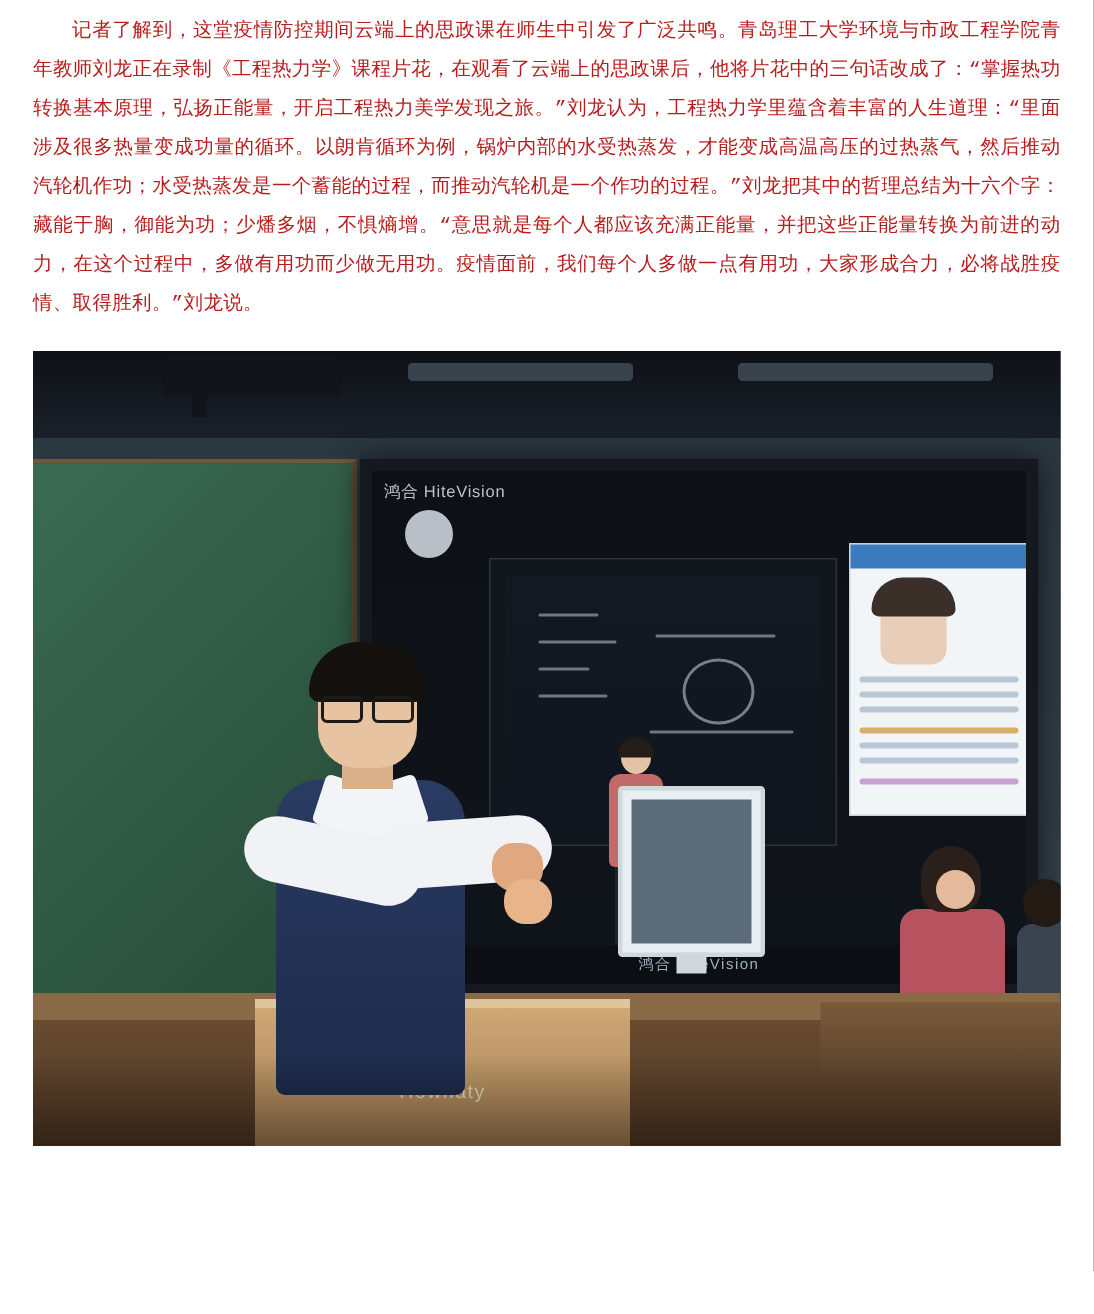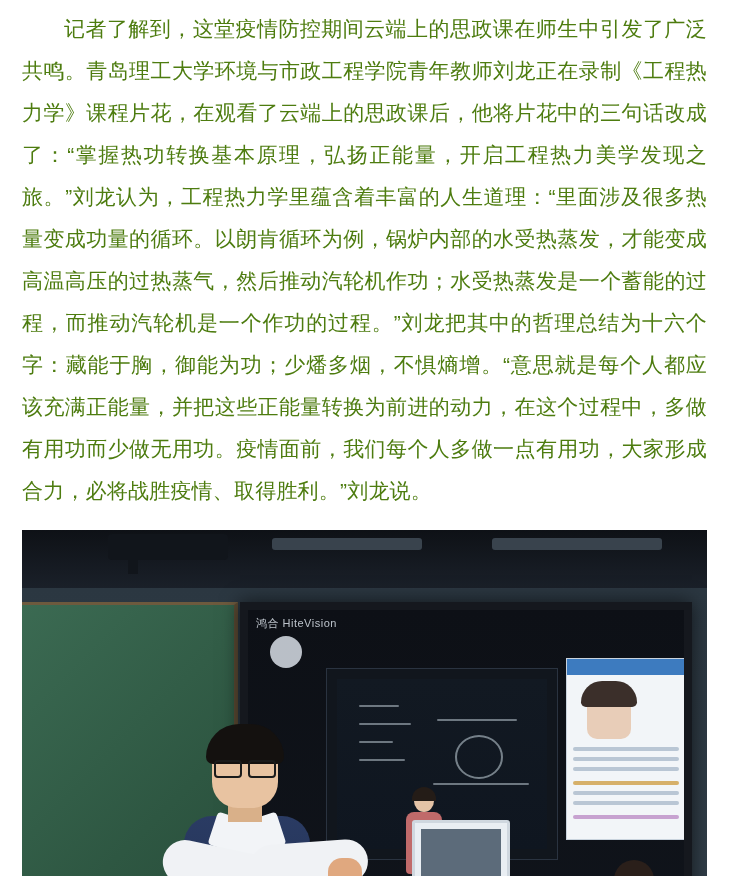--- a/index.html
+++ b/index.html
@@ -15,26 +15,27 @@
     overflow: hidden;
   }
   .page {
     width: 729px;
     height: 876px;
     position: relative;
     box-sizing: border-box;
     padding: 8px 22px 0 22px;
   }
   .article-body {
-    font-size: 21px;
+    font-size: 13px;
     line-height: 2.0;
     text-align: justify;
     text-justify: inter-ideograph;
     letter-spacing: 0.2px;
-    color: #4d7c0f;
+    color: #b91c1c;
+    font-family: Liberation Mono, monospace;
   }
   .article-body p {
     margin: 0;
     text-indent: 2em;
   }
   .figure {
     margin-top: 18px;
     width: 685px;
     height: 530px;
     position: relative;

